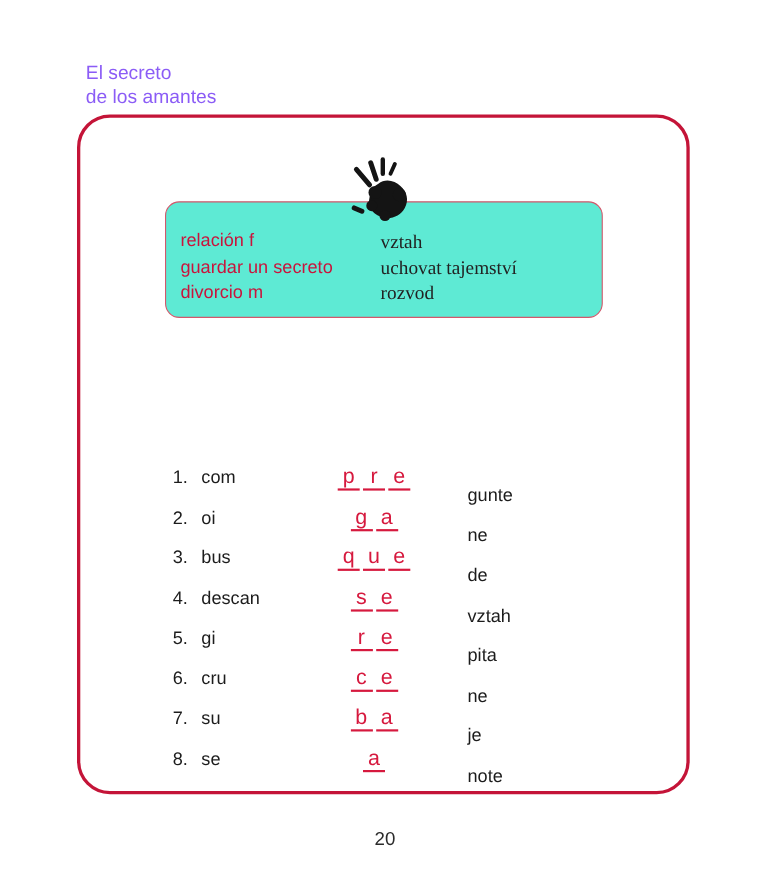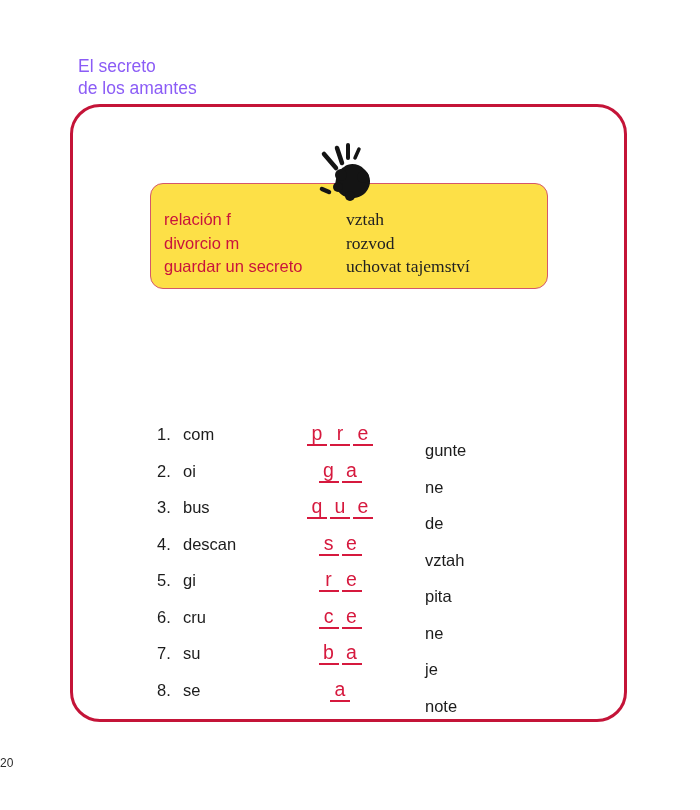--- a/index.html
+++ b/index.html
@@ -14,21 +14,21 @@
   }
   
   .frame{
     position:absolute;left:70px;top:104px;width:557px;height:618px;
     border:3px solid #c41438;border-radius:30px;box-sizing:border-box;
     background:#ffffff;
   }
   
   .vocab-box{
     position:absolute;left:150px;top:183px;width:398px;height:106px;
-    box-sizing:border-box;background:#fde047;border:1.5px solid #d4576b;
+    box-sizing:border-box;background:#5eead4;border:1.5px solid #d4576b;
     border-radius:13px;padding:24px 0 0 13px;
   }
   .vocab-row{display:flex;line-height:23.5px;}
   .vocab-es{width:182px;color:#c9143c;font-size:16.5px;}
   .vocab-cz{color:#222;font-family:Liberation Serif, serif;font-size:17.5px;}
   
   .splat{position:absolute;left:314px;top:141px;width:66px;height:66px;z-index:3;}
   
   .exercise{position:absolute;left:157px;top:416px;width:400px;}
   .ex-row{position:relative;height:36.5px;line-height:36.5px;font-size:16.5px;}
@@ -39,46 +39,46 @@
     display:inline-block;width:16px;margin:0 3.5px;position:relative;
     color:#d6193e;font-size:19.5px;text-align:center;
   }
   .letter::after{
     content:"";position:absolute;left:-2px;right:-2px;bottom:4px;height:2px;
     background:#d6193e;
   }
   .ex-end{position:absolute;left:268px;top:16px;}
   
   .page-number{
-    position:absolute;left:0;top:752px;width:700px;
-    font-size:12px;color:#2b2b2b;line-height:22px;
+    position:absolute;left:0;top:752px;width:700px;text-align:center;
+    font-size:17px;color:#2b2b2b;line-height:22px;
   }
 </style>
 </head>
 <body>
 
 <div class="page-title">
   <div>El secreto</div>
   <div>de los amantes</div>
 </div>
 
 <div class="frame"></div>
 
 <div class="vocab-box">
   <div class="vocab-row">
     <span class="vocab-es">relación f</span>
     <span class="vocab-cz">vztah</span>
   </div>
   <div class="vocab-row">
+    <span class="vocab-es">guardar un secreto</span>
+    <span class="vocab-cz">uchovat tajemství</span>
+  </div>
+  <div class="vocab-row">
     <span class="vocab-es">divorcio m</span>
     <span class="vocab-cz">rozvod</span>
-  </div>
-  <div class="vocab-row">
-    <span class="vocab-es">guardar un secreto</span>
-    <span class="vocab-cz">uchovat tajemství</span>
   </div>
 </div>
 
 <svg class="splat" viewBox="0 0 66 66" aria-hidden="true">
   <g fill="none" stroke="#141414" stroke-linecap="round">
     <path d="M10 13 L22 27" stroke-width="4.5"></path>
     <path d="M23 7 L28 22" stroke-width="4.5"></path>
     <path d="M34 4 L34 17" stroke-width="4"></path>
     <path d="M45 8 L41 17" stroke-width="3.5"></path>
     <path d="M8 48 L15 51" stroke-width="4.5"></path>

